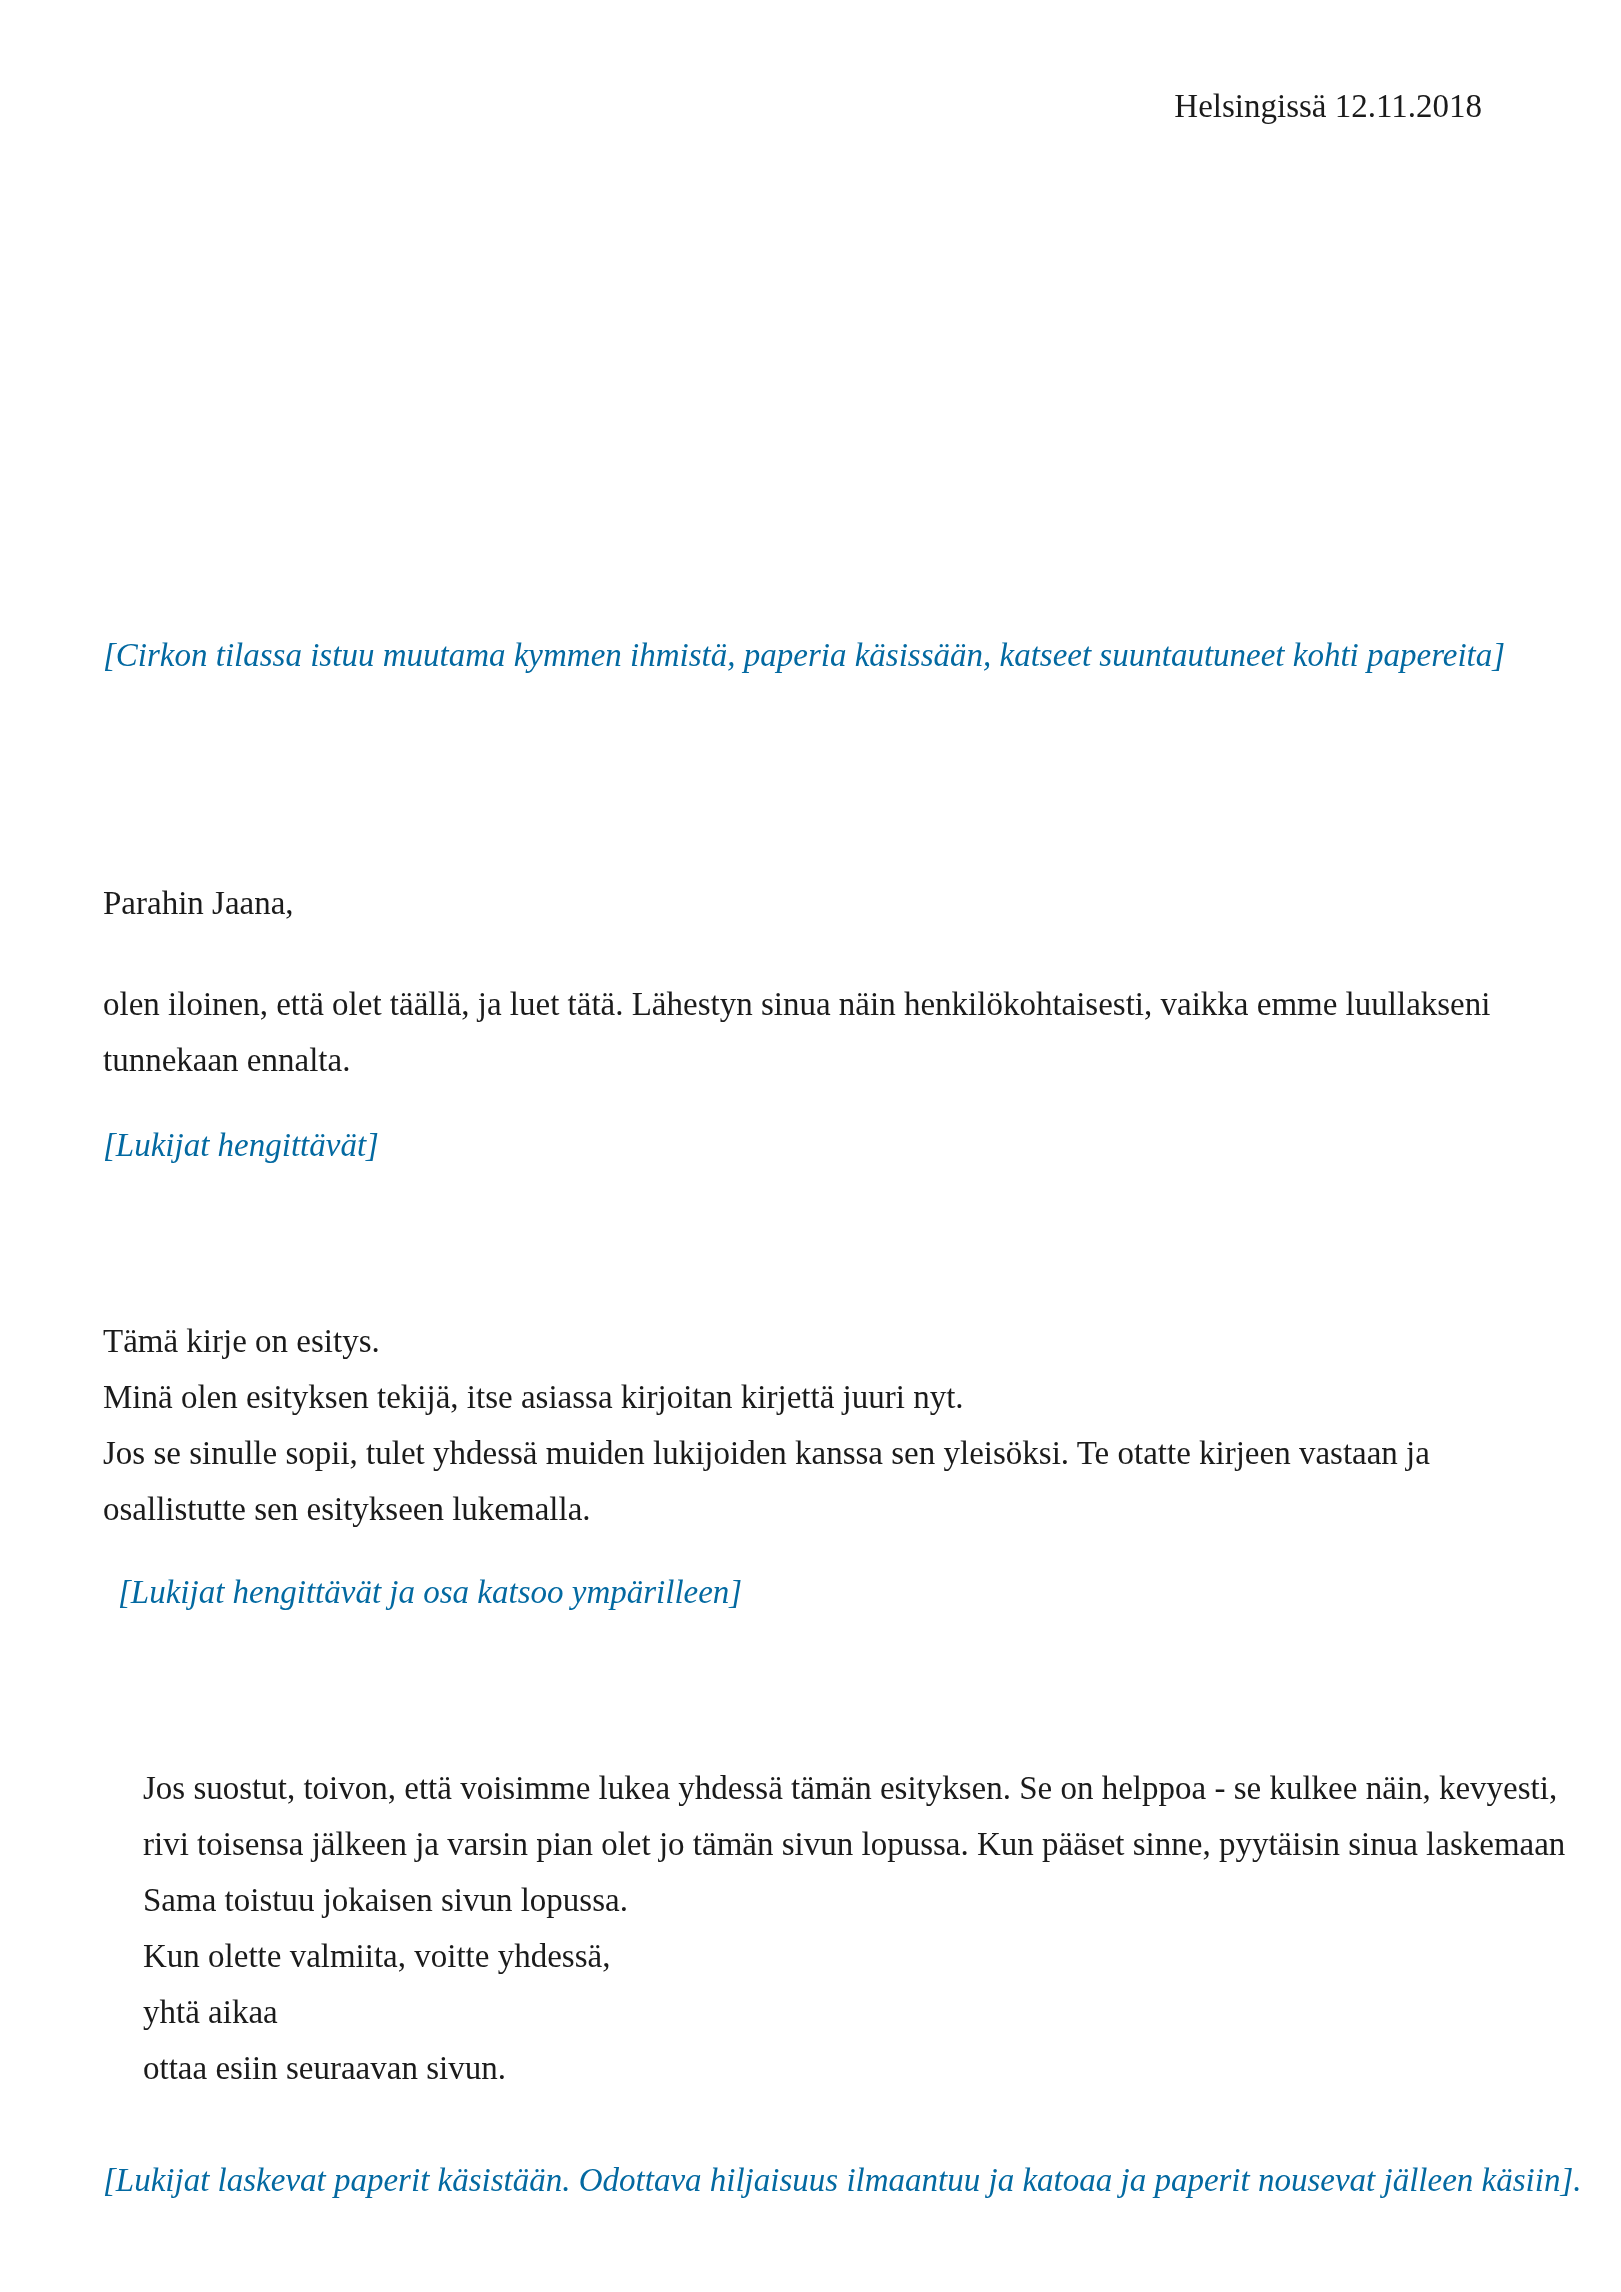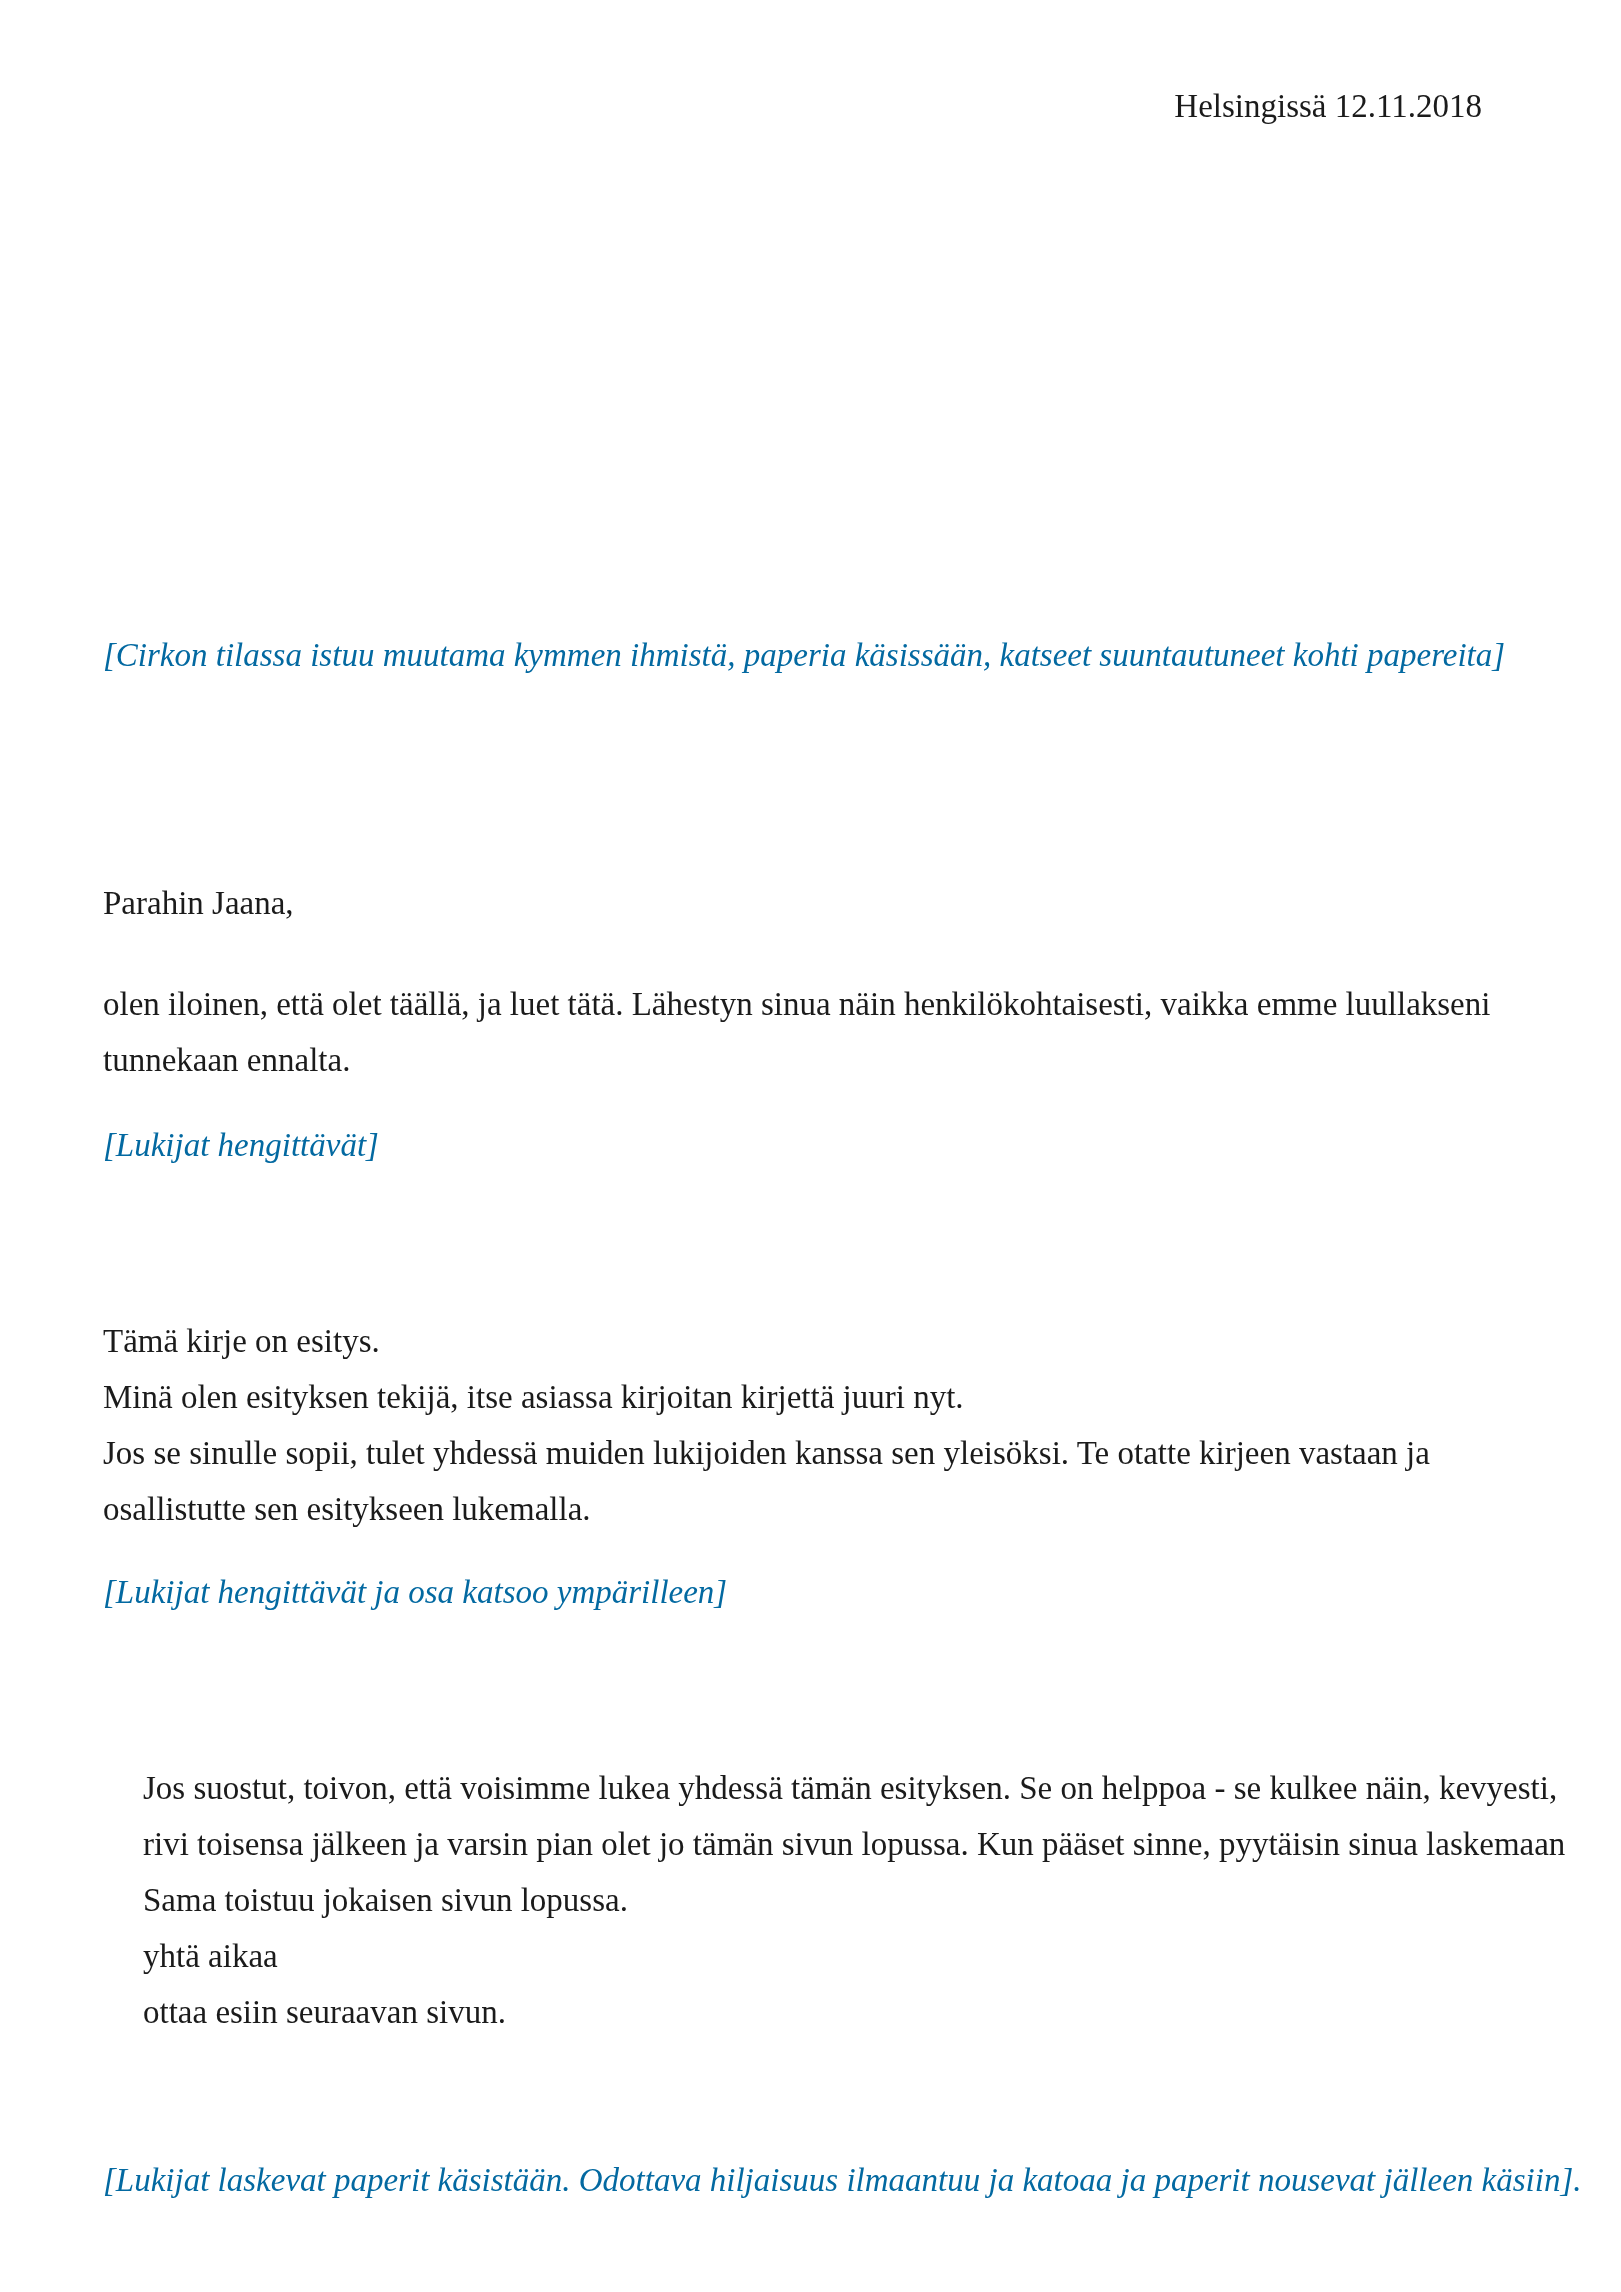--- a/index.html
+++ b/index.html
@@ -40,21 +40,21 @@
     font-style: italic;
   }
   .line {
     white-space: nowrap;
   }
   .stage-opening   { top: 627px; }
   .salutation      { top: 875px; }
   .paragraph-1     { top: 976px; }
   .stage-breath-1  { top: 1117px; }
   .paragraph-2     { top: 1313px; }
-  .stage-breath-2  { top: 1564px; }
+  .stage-breath-2  { top: 1564px; margin-left: 15px; }
   .paragraph-3     { top: 1760px; margin-left: 40px; }
   .stage-closing   { top: 2152px; }
 </style>
 </head>
 <body>
 
 <div class="page">
 
   <div class="dateline">Helsingissä 12.11.2018</div>
 
@@ -81,20 +81,21 @@
   </div>
 
   <div class="block stage-direction stage-breath-2">
     <div class="line">[Lukijat hengittävät ja osa katsoo ympärilleen]</div>
   </div>
 
   <div class="block paragraph-3">
     <div class="line">Jos suostut, toivon, että voisimme lukea yhdessä tämän esityksen. Se on helppoa - se kulkee näin, kevyesti,</div>
     <div class="line">rivi toisensa jälkeen ja varsin pian olet jo tämän sivun lopussa. Kun pääset sinne, pyytäisin sinua laskemaan</div>
     <div class="line">Sama toistuu jokaisen sivun lopussa.</div>
+    <div class="line">Kun olette valmiita, voitte yhdessä,</div>
     <div class="line">yhtä aikaa</div>
     <div class="line">ottaa esiin seuraavan sivun.</div>
   </div>
 
   <div class="block stage-direction stage-closing">
     <div class="line">[Lukijat laskevat paperit käsistään. Odottava hiljaisuus ilmaantuu ja katoaa ja paperit nousevat jälleen käsiin].</div>
   </div>
 
 </div>
 

